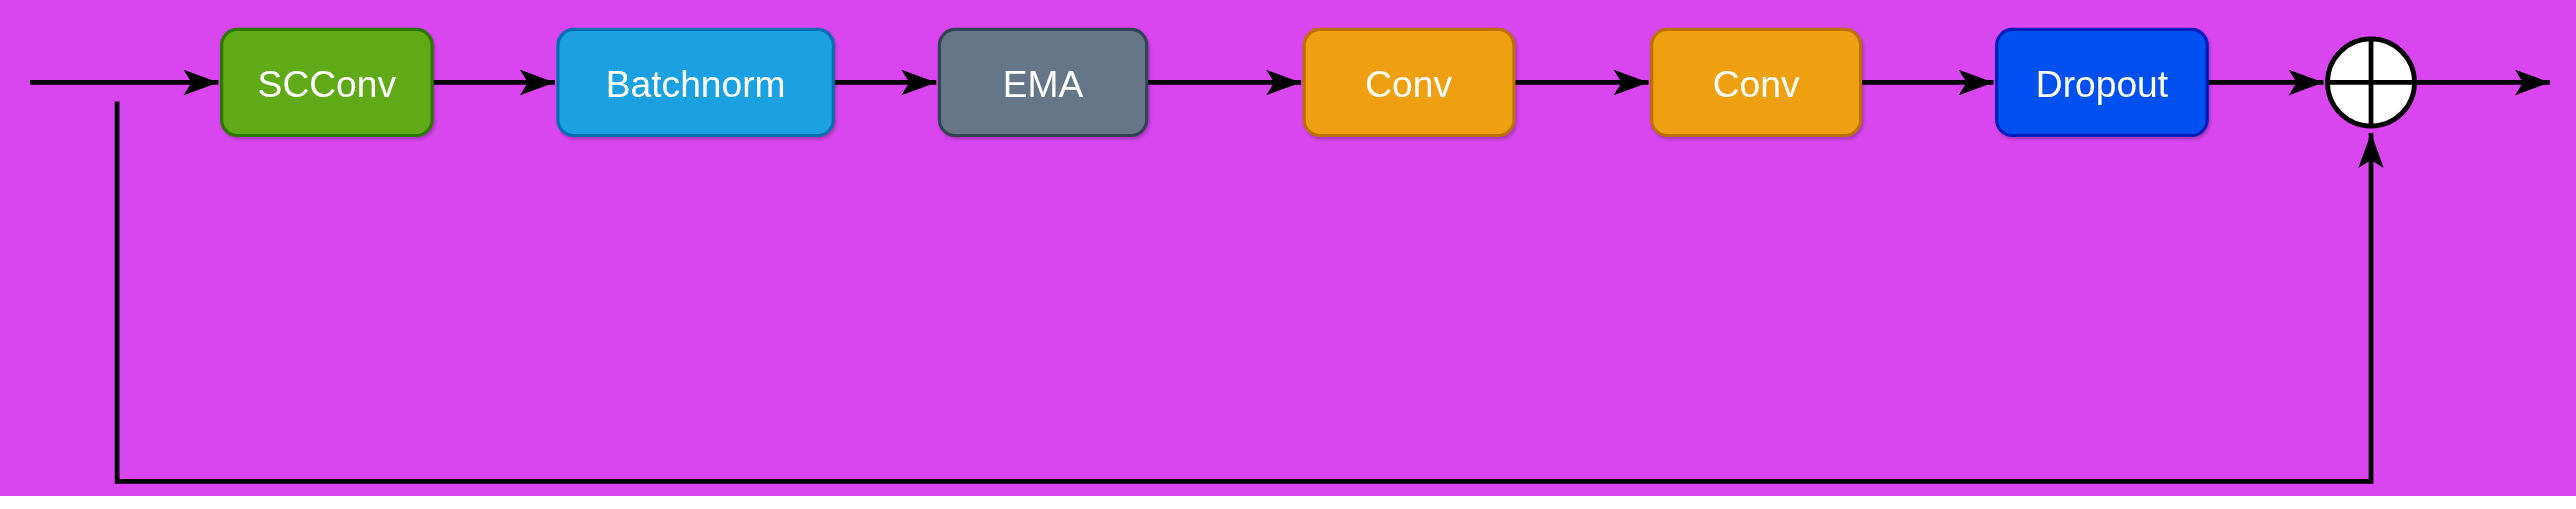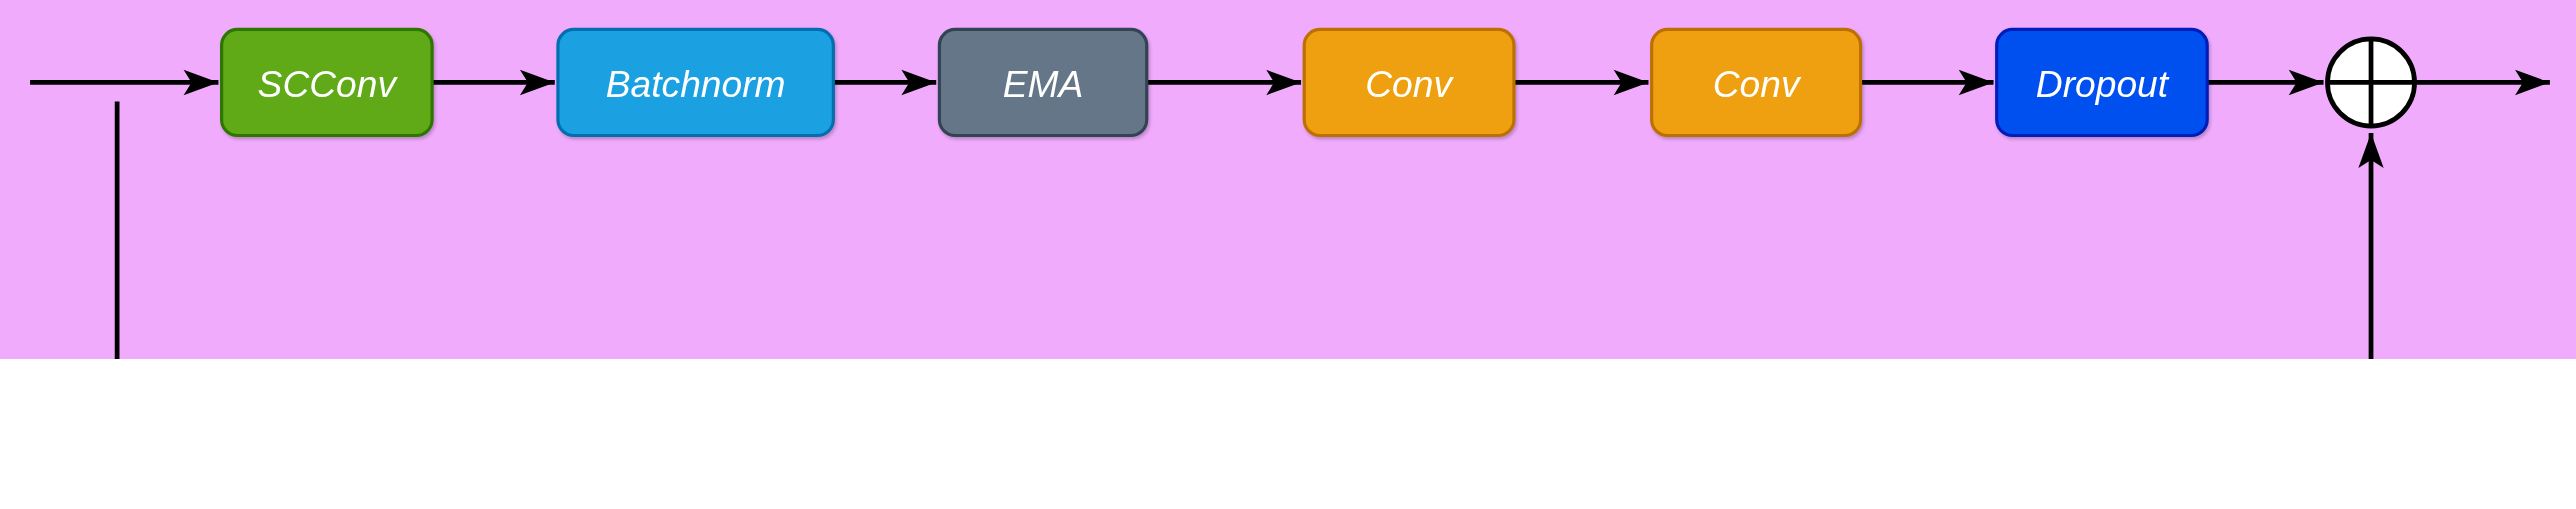--- a/index.html
+++ b/index.html
@@ -3,24 +3,23 @@
 <meta charset="utf-8">
 <style>
   html, body {
     margin: 0;
     padding: 0;
     background: #ffffff;
   }
   .diagram-stage {
     position: relative;
     width: 2576px;
-    height: 359px;
-    background: #f0abfc;
+    height: 496px;
+    background: #d946ef;
     overflow: hidden;
-    font-style: italic;
   }
   svg {
     display: block;
   }
   .edge {
     fill: none;
     stroke: #000000;
     stroke-width: 6;
   }
   .node rect {

